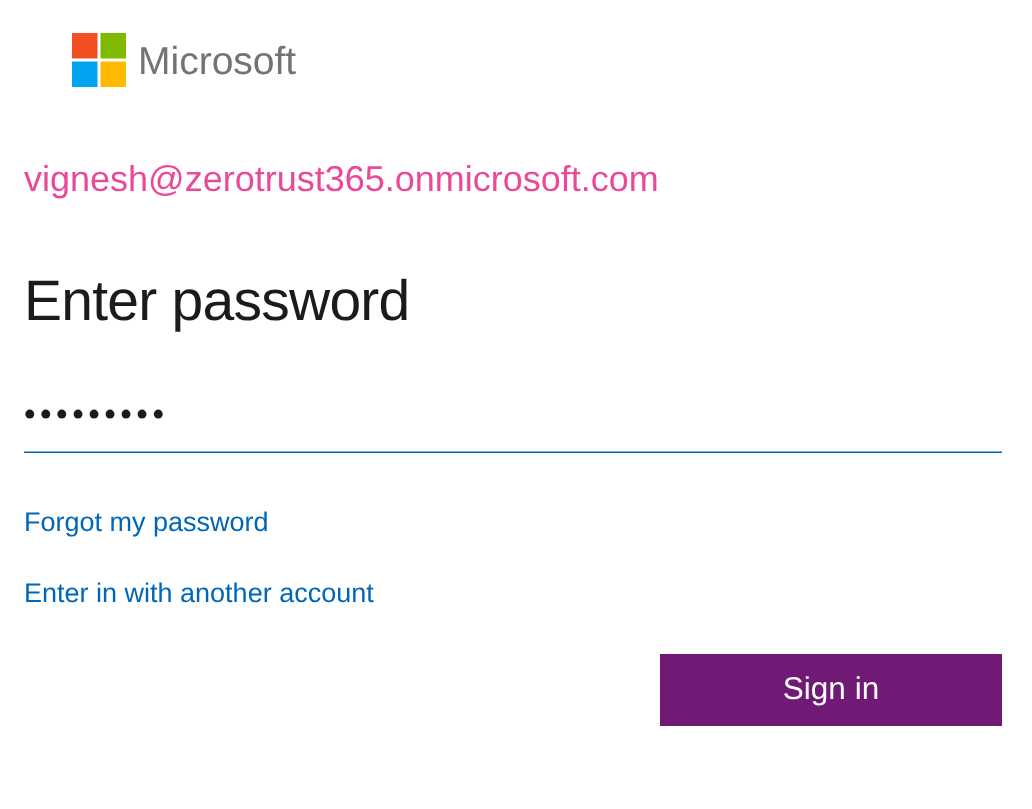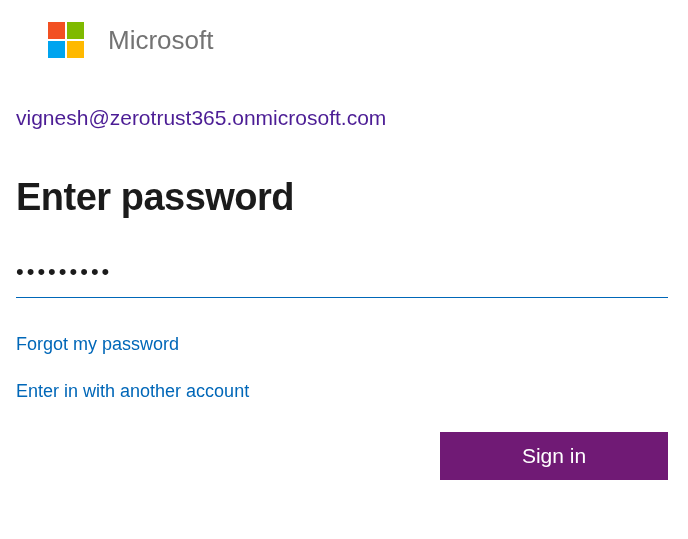--- a/index.html
+++ b/index.html
@@ -11,21 +11,21 @@
       font-family: 'Segoe UI', Tahoma, Geneva, Verdana, sans-serif;
       background: #ffffff;
       width: 688px;
       height: 539px;
       padding: 22px 16px;
       color: #1b1b1b;
     }
     .logo-row {
       display: flex;
       align-items: center;
-      gap: 24px;
+      gap: 8px;
       margin-bottom: 48px;
       padding-left: 32px;
     }
     .ms-logo {
       width: 36px;
       height: 36px;
       display: grid;
       grid-template-columns: 1fr 1fr;
       grid-template-rows: 1fr 1fr;
       gap: 2px;
@@ -33,29 +33,29 @@
     .ms-logo .sq1 { background: #f25022; }
     .ms-logo .sq2 { background: #7fba00; }
     .ms-logo .sq3 { background: #00a4ef; }
     .ms-logo .sq4 { background: #ffb900; }
     .ms-text {
       font-size: 26px;
       color: #737373;
       font-weight: 500;
     }
     .email {
-      font-size: 21px;
-      color: #4c1d95;
+      font-size: 24px;
+      color: #ec4899;
       font-weight: 400;
       margin-bottom: 28px;
       margin-top: 40px;
     }
     .heading {
       font-size: 38px;
-      font-weight: 700;
+      font-weight: 400;
       color: #1b1b1b;
       margin-bottom: 32px;
       letter-spacing: -0.5px;
       margin-top: 46px;
     }
     .password-field {
       width: 652px;
       border: none;
       border-bottom: 1px solid #0067b8;
       font-size: 22px;

